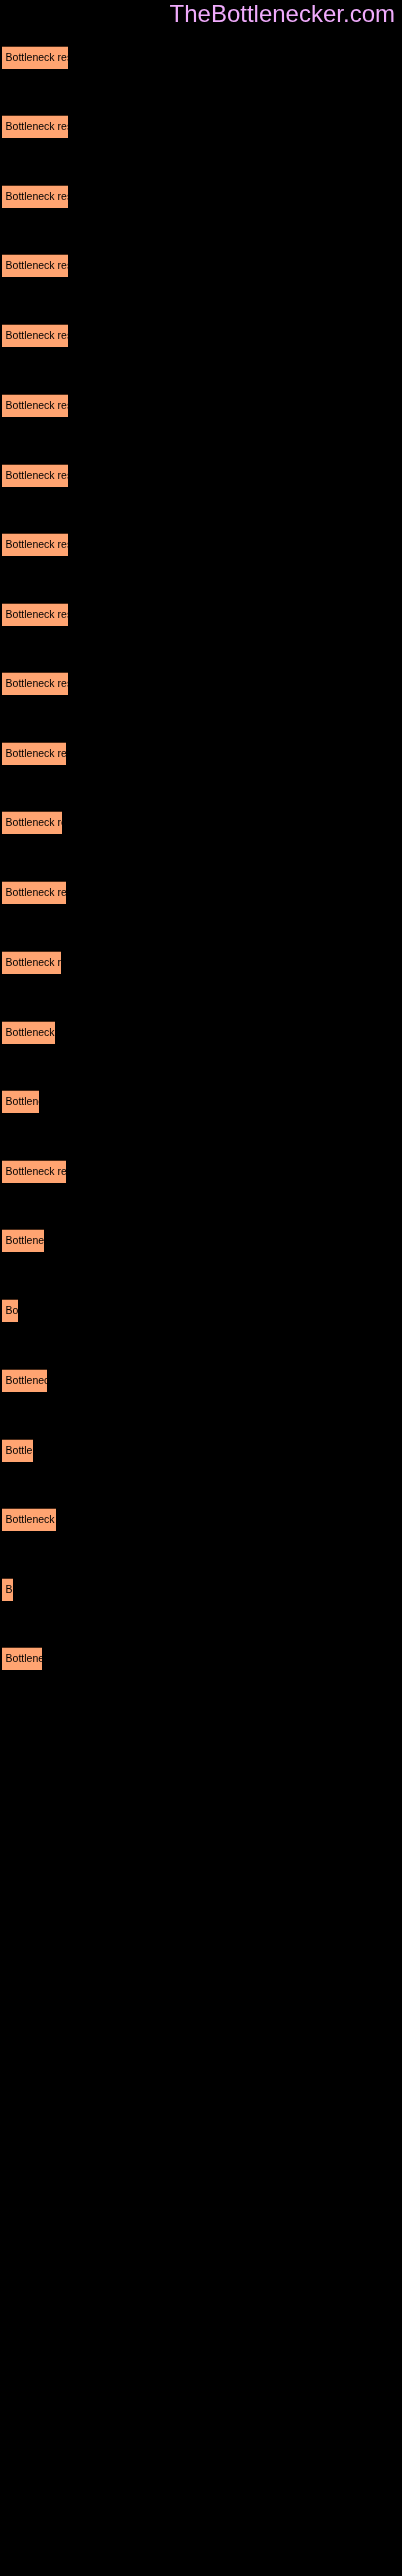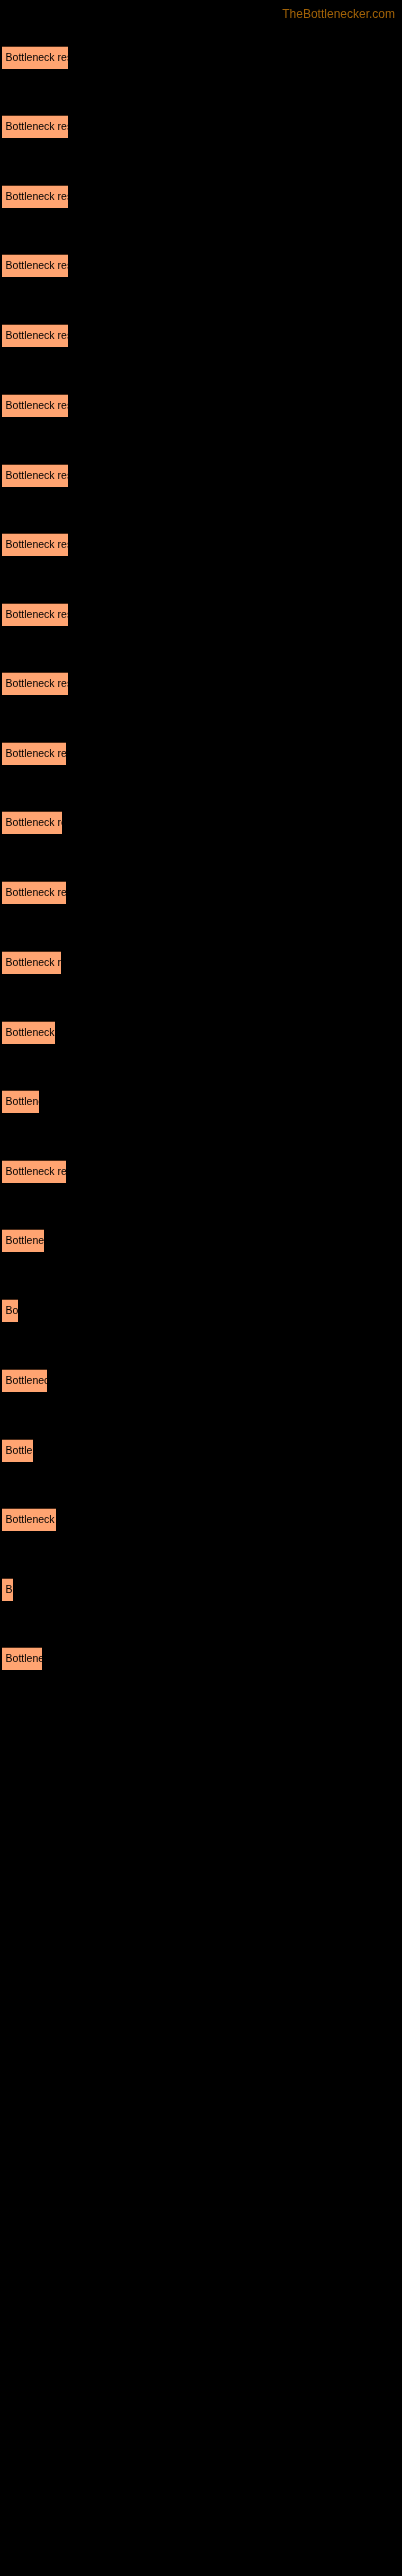--- a/index.html
+++ b/index.html
@@ -20,23 +20,23 @@
     top: 0;
     width: 403px;
     height: 2576px;
     background: #000000;
   }
   #site-title {
     position: absolute;
     right: 8px;
     top: 1.6px;
     font-family: "Liberation Sans", sans-serif;
-    font-size: 12px;
+    font-size: 24px;
     line-height: 24px;
-    color: #a16207;
+    color: #f0abfc;
     white-space: nowrap;
     letter-spacing: 0px;
   }
   #bars-layer {
     position: absolute;
     left: 0;
     top: 0;
     width: 403px;
     height: 2576px;
   }

